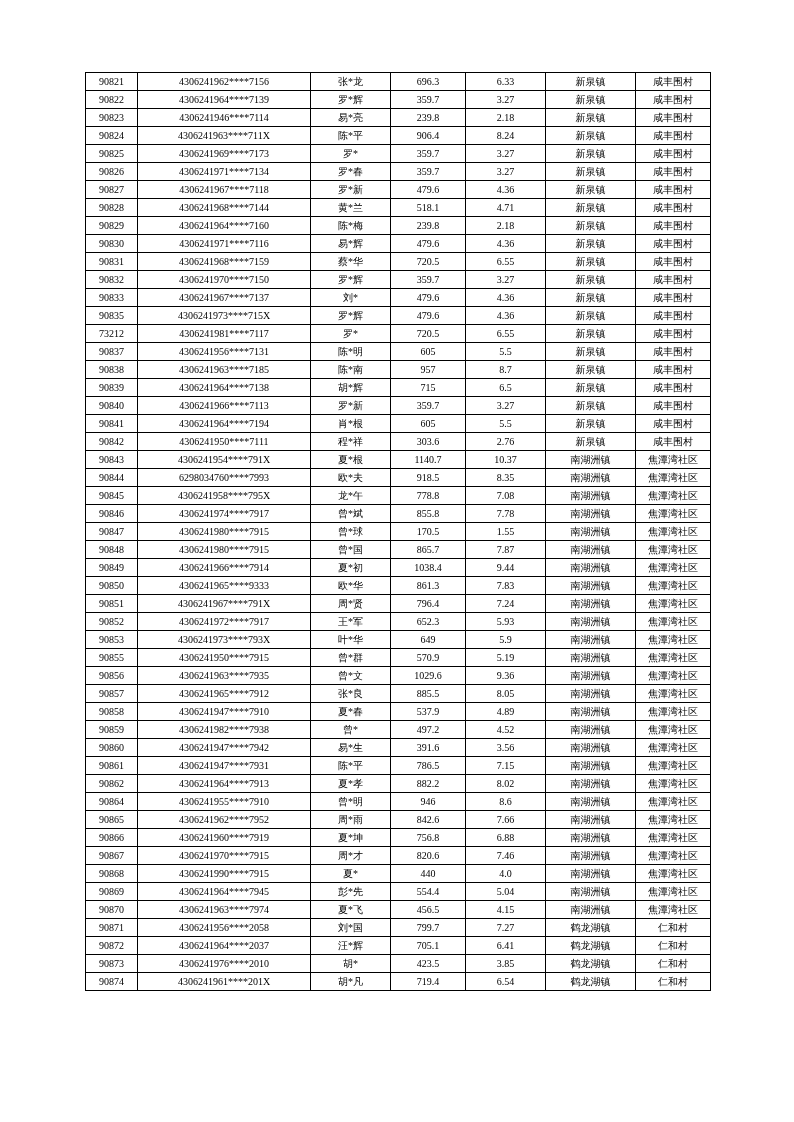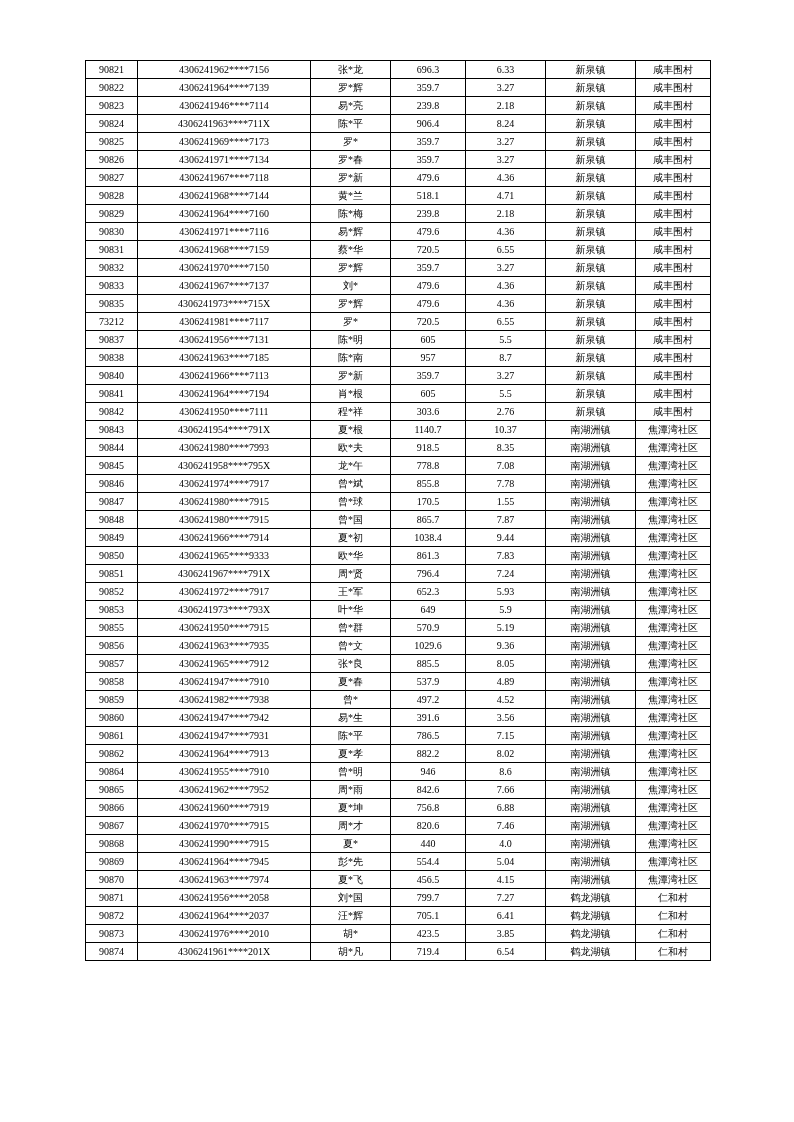--- a/index.html
+++ b/index.html
@@ -12,21 +12,21 @@
     width: 794px;
     height: 1122px;
     background: #ffffff;
     overflow: hidden;
     font-family: "Liberation Serif", "DejaVu Serif", serif;
     color: #000000;
   }
   table.records {
     position: absolute;
     left: 85px;
-    top: 60px;
+    top: 72px;
     width: 625px;
     border-collapse: collapse;
     table-layout: fixed;
   }
   table.records td {
     border: 1px solid #000000;
     height: 17px;
     font-size: 10px;
     line-height: 17px;
     text-align: center;
@@ -205,20 +205,29 @@
         <tr>
           <td>90838</td>
           <td>4306241963****7185</td>
           <td>陈*南</td>
           <td>957</td>
           <td>8.7</td>
           <td>新泉镇</td>
           <td>咸丰围村</td>
         </tr>
         <tr>
+          <td>90839</td>
+          <td>4306241964****7138</td>
+          <td>胡*辉</td>
+          <td>715</td>
+          <td>6.5</td>
+          <td>新泉镇</td>
+          <td>咸丰围村</td>
+        </tr>
+        <tr>
           <td>90840</td>
           <td>4306241966****7113</td>
           <td>罗*新</td>
           <td>359.7</td>
           <td>3.27</td>
           <td>新泉镇</td>
           <td>咸丰围村</td>
         </tr>
         <tr>
           <td>90841</td>
@@ -242,21 +251,21 @@
           <td>90843</td>
           <td>4306241954****791X</td>
           <td>夏*根</td>
           <td>1140.7</td>
           <td>10.37</td>
           <td>南湖洲镇</td>
           <td>焦潭湾社区</td>
         </tr>
         <tr>
           <td>90844</td>
-          <td>4306241980****7993</td>
+          <td>6298034760****7993</td>
           <td>欧*夫</td>
           <td>918.5</td>
           <td>8.35</td>
           <td>南湖洲镇</td>
           <td>焦潭湾社区</td>
         </tr>
         <tr>
           <td>90845</td>
           <td>4306241958****795X</td>
           <td>龙*午</td>

